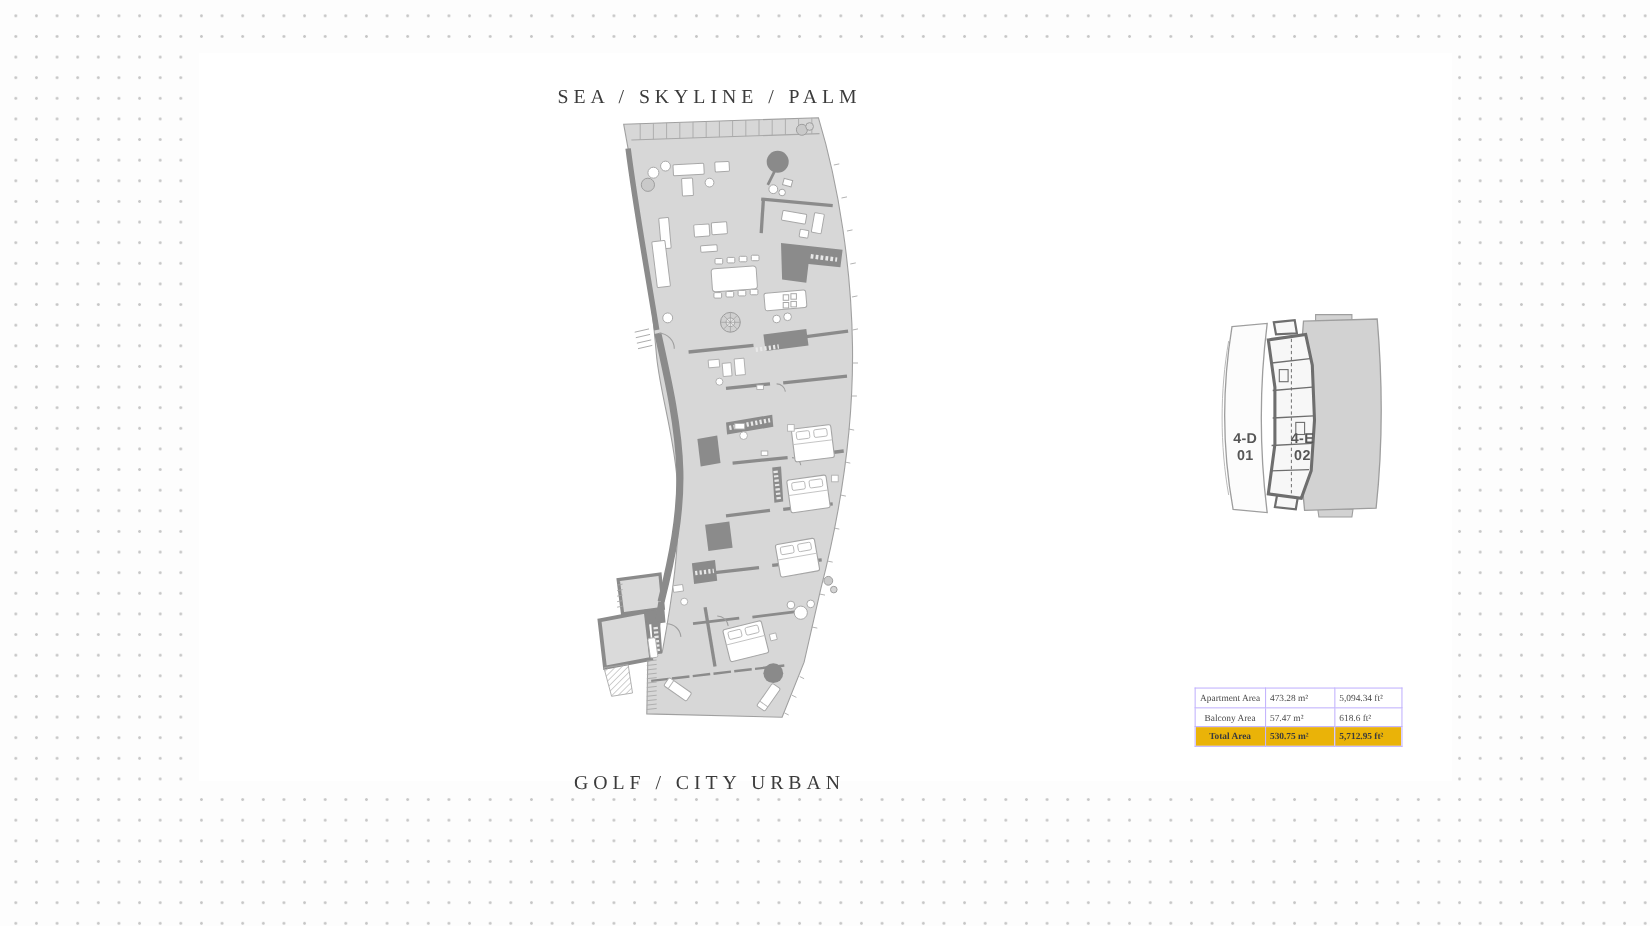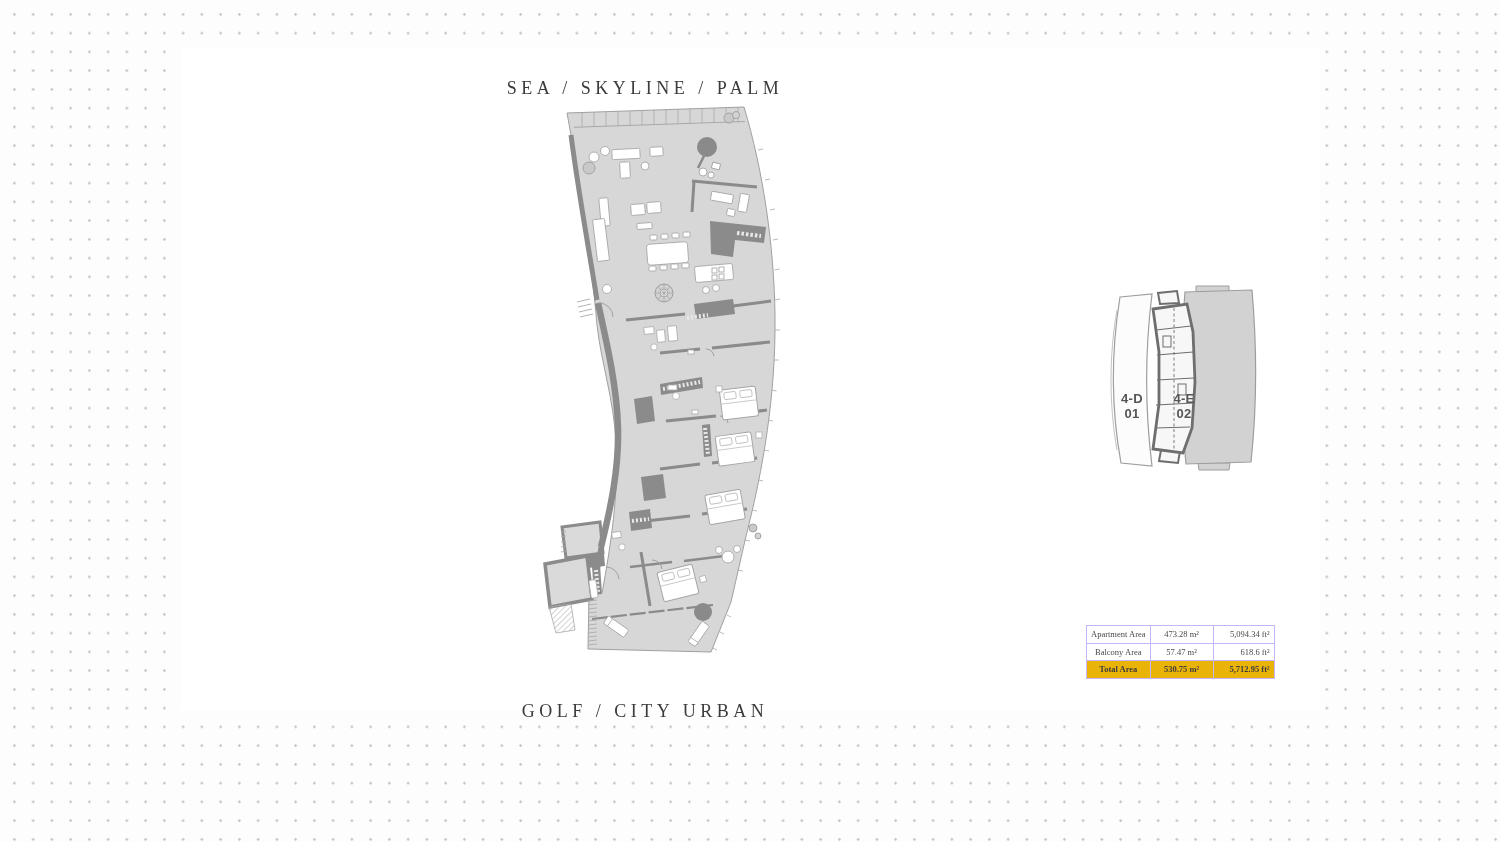--- a/index.html
+++ b/index.html
@@ -35,22 +35,22 @@
   table.area{
     position:absolute;left:1086px;top:625px;border-collapse:collapse;
     font-family:"Liberation Serif",serif;font-size:8.5px;color:#4a4a4a;
     table-layout:fixed;
   }
   table.area td{
     border:1px solid #c4b5fd;height:16.5px;padding:0 4px;
     white-space:nowrap;overflow:hidden;
   }
   td.c-label{width:49px;text-align:center;}
-  td.c-metric{width:54px;text-align:center;}
-  td.c-imperial{width:52px;text-align:right;padding-right:6px;}
+  td.c-metric{width:54px;}
+  td.c-imperial{width:52px;padding-right:6px;}
   tr.hl td{background:#eab308;color:#3c3c3c;font-weight:bold;}
 </style>
 </head>
 <body>
 
 <div class="panel"></div>
 
 <div class="orient-label" id="orient-top">SEA / SKYLINE / PALM</div>
 
 <svg class="plan-svg" viewBox="540 95 260 580" xmlns="http://www.w3.org/2000/svg">

